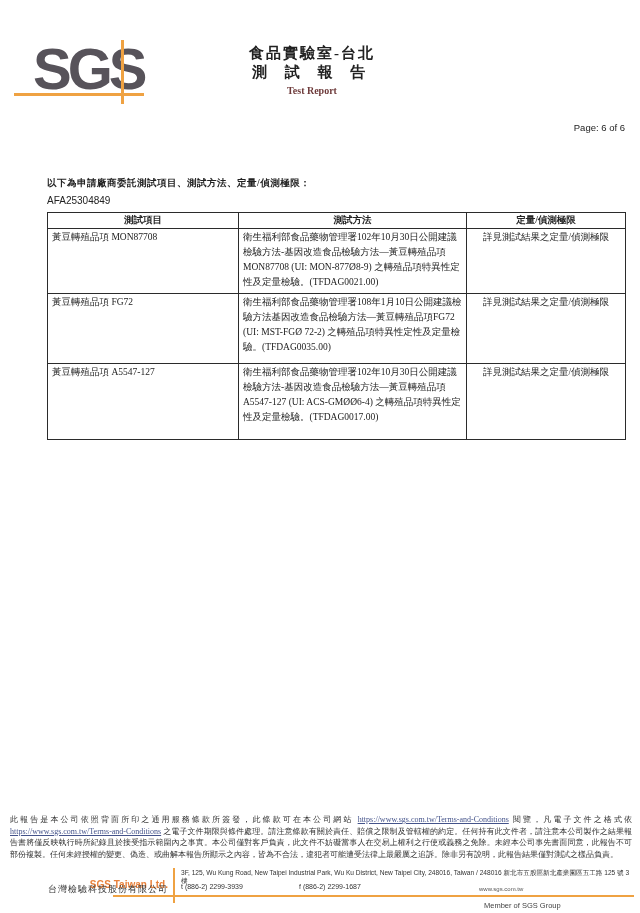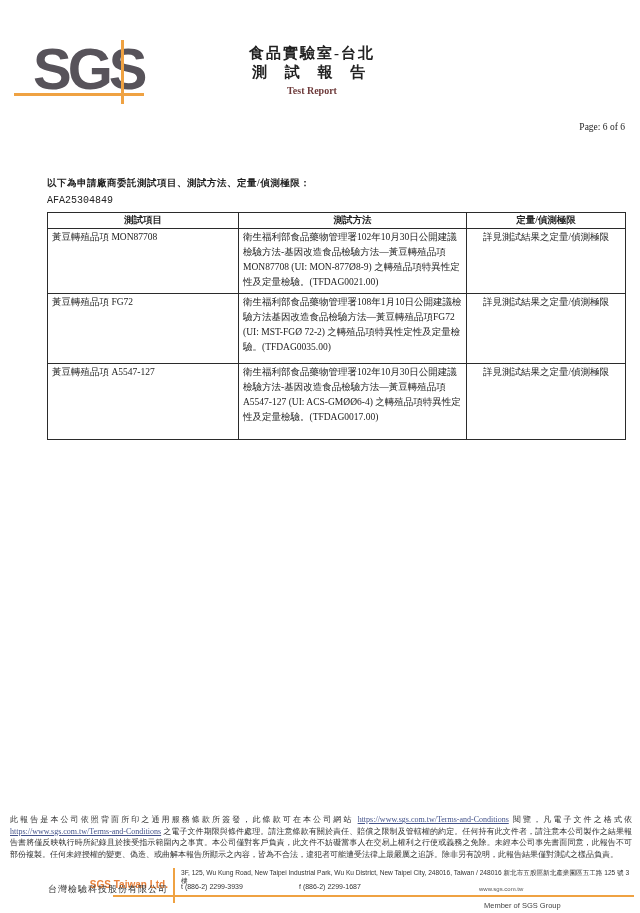--- a/index.html
+++ b/index.html
@@ -11,26 +11,26 @@
              font-weight:bold;font-size:58px;line-height:58px;letter-spacing:-4px;color:#57535a;}
   .logo-hline{position:absolute;left:14px;top:93px;width:130px;height:3px;background:#efa242;}
   .logo-vline{position:absolute;left:121px;top:40px;width:3px;height:64px;background:#efa242;}
 
   
   .titles{position:absolute;left:0;top:44px;width:624px;text-align:center;}
   .t-zh1{font-size:15px;font-weight:bold;line-height:19px;letter-spacing:2px;}
   .t-en1{font-size:16px;font-weight:bold;line-height:19px;letter-spacing:0.5px;}
   .t-zh2{font-size:15px;font-weight:bold;line-height:19px;letter-spacing:7px;}
   .t-en2{font-size:10px;font-weight:bold;line-height:18px;color:#6e3b3b;}
-  .page-label{position:absolute;right:15px;top:122px;font-family:Liberation Serif, serif;
+  .page-label{position:absolute;right:15px;top:122px;font-family:Liberation Sans, sans-serif;
               font-size:9.5px;color:#222;padding-left:38px;}
 
   
   .intro-caption{position:absolute;left:47px;top:177px;font-size:9.5px;font-weight:bold;letter-spacing:0.5px;}
-  .report-no{position:absolute;left:47px;top:195px;font-family:Liberation Mono, monospace;font-size:10px;}
+  .report-no{position:absolute;left:47px;top:195px;font-family:Liberation Sans, sans-serif;font-size:10px;}
 
   
   table.test{position:absolute;left:47px;top:212px;width:578px;border-collapse:collapse;
              table-layout:fixed;border:1.5px solid #2b2b2b;}
   table.test th, table.test td{border:1px solid #2b2b2b;font-weight:normal;
              font-size:9.5px;line-height:15px;vertical-align:top;padding:1px 4px;}
   table.test th{font-weight:bold;text-align:center;height:14px;padding:0 2px;}
   col.c1{width:191px;} col.c2{width:228px;} col.c3{width:159px;}
   td.item{text-align:left;}
   td.limit{text-align:center;}

